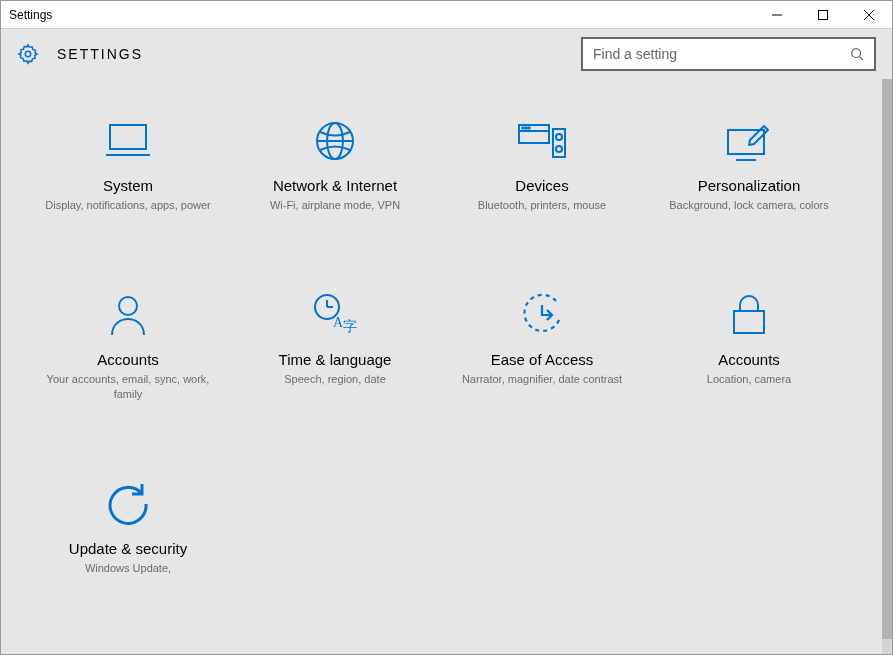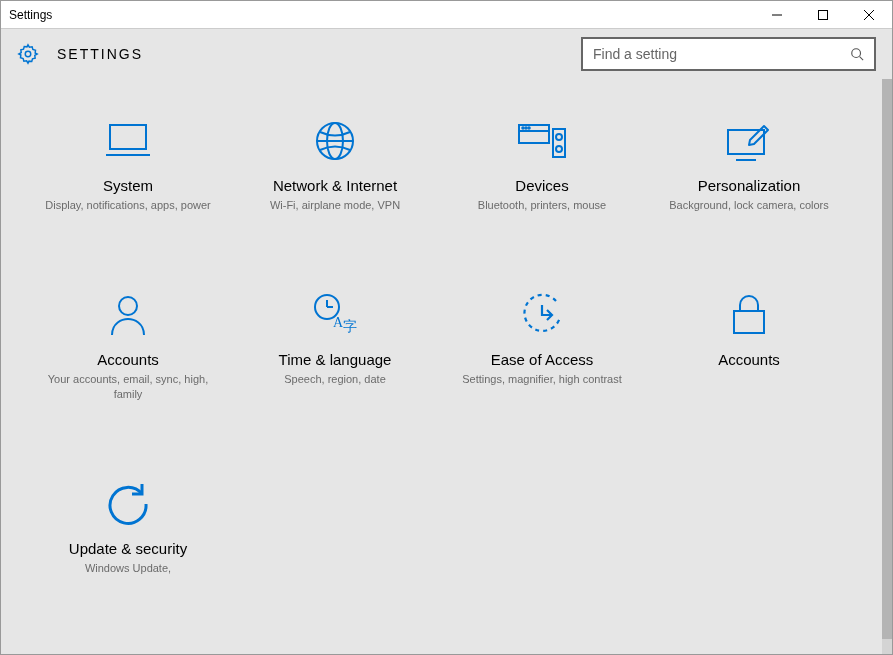--- a/index.html
+++ b/index.html
@@ -238,21 +238,21 @@
       </div>
 
       <div class="cat">
         <div class="icon-wrap">
           <svg width="40" height="44" viewBox="0 0 40 44" fill="none" stroke="currentColor" stroke-width="2">
             <circle cx="20" cy="13" r="9"></circle>
             <path d="M4 42 C4 30 14 26 20 26 C26 26 36 30 36 42"></path>
           </svg>
         </div>
         <div class="cat-title">Accounts</div>
-        <div class="cat-desc">Your accounts, email, sync, high, family</div>
+        <div class="cat-desc">Your accounts, email, sync, work, family</div>
       </div>
 
       <div class="cat">
         <div class="icon-wrap">
           <svg width="48" height="44" viewBox="0 0 48 44" fill="none" stroke="currentColor" stroke-width="2">
             <circle cx="16" cy="14" r="12"></circle>
             <line x1="16" y1="14" x2="16" y2="7"></line>
             <line x1="16" y1="14" x2="22" y2="14"></line>
             <text x="22" y="34" font-size="14" fill="currentColor" stroke="none" font-family="Segoe UI">A</text>
             <text x="32" y="38" font-size="14" fill="currentColor" stroke="none" font-family="Segoe UI">字</text>
@@ -264,31 +264,32 @@
 
       <div class="cat">
         <div class="icon-wrap">
           <svg width="44" height="44" viewBox="0 0 44 44" fill="none" stroke="currentColor" stroke-width="2.2">
             <path d="M36 8 A18 18 0 1 0 40 24" stroke-dasharray="4,4"></path>
             <path d="M22 12 L22 22 L32 22"></path>
             <polyline points="27,17 32,22 27,27"></polyline>
           </svg>
         </div>
         <div class="cat-title">Ease of Access</div>
-        <div class="cat-desc">Settings, magnifier, high contrast</div>
+        <div class="cat-desc">Narrator, magnifier, date contrast</div>
       </div>
 
       <div class="cat">
         <div class="icon-wrap">
           <svg width="38" height="44" viewBox="0 0 38 44" fill="none" stroke="currentColor" stroke-width="2">
             <rect x="4" y="18" width="30" height="22"></rect>
             <path d="M10 18 V12 a9 9 0 0 1 18 0 V18"></path>
           </svg>
         </div>
         <div class="cat-title">Accounts</div>
+        <div class="cat-desc">Location, camera</div>
       </div>
 
       <div class="cat">
         <div class="icon-wrap">
           <svg width="44" height="44" viewBox="0 0 44 44" fill="none" stroke="currentColor" stroke-width="3">
             <path d="M36 12 A18 18 0 1 0 40 22"></path>
             <polyline points="36,2 36,12 26,12"></polyline>
           </svg>
         </div>
         <div class="cat-title">Update &amp; security</div>

